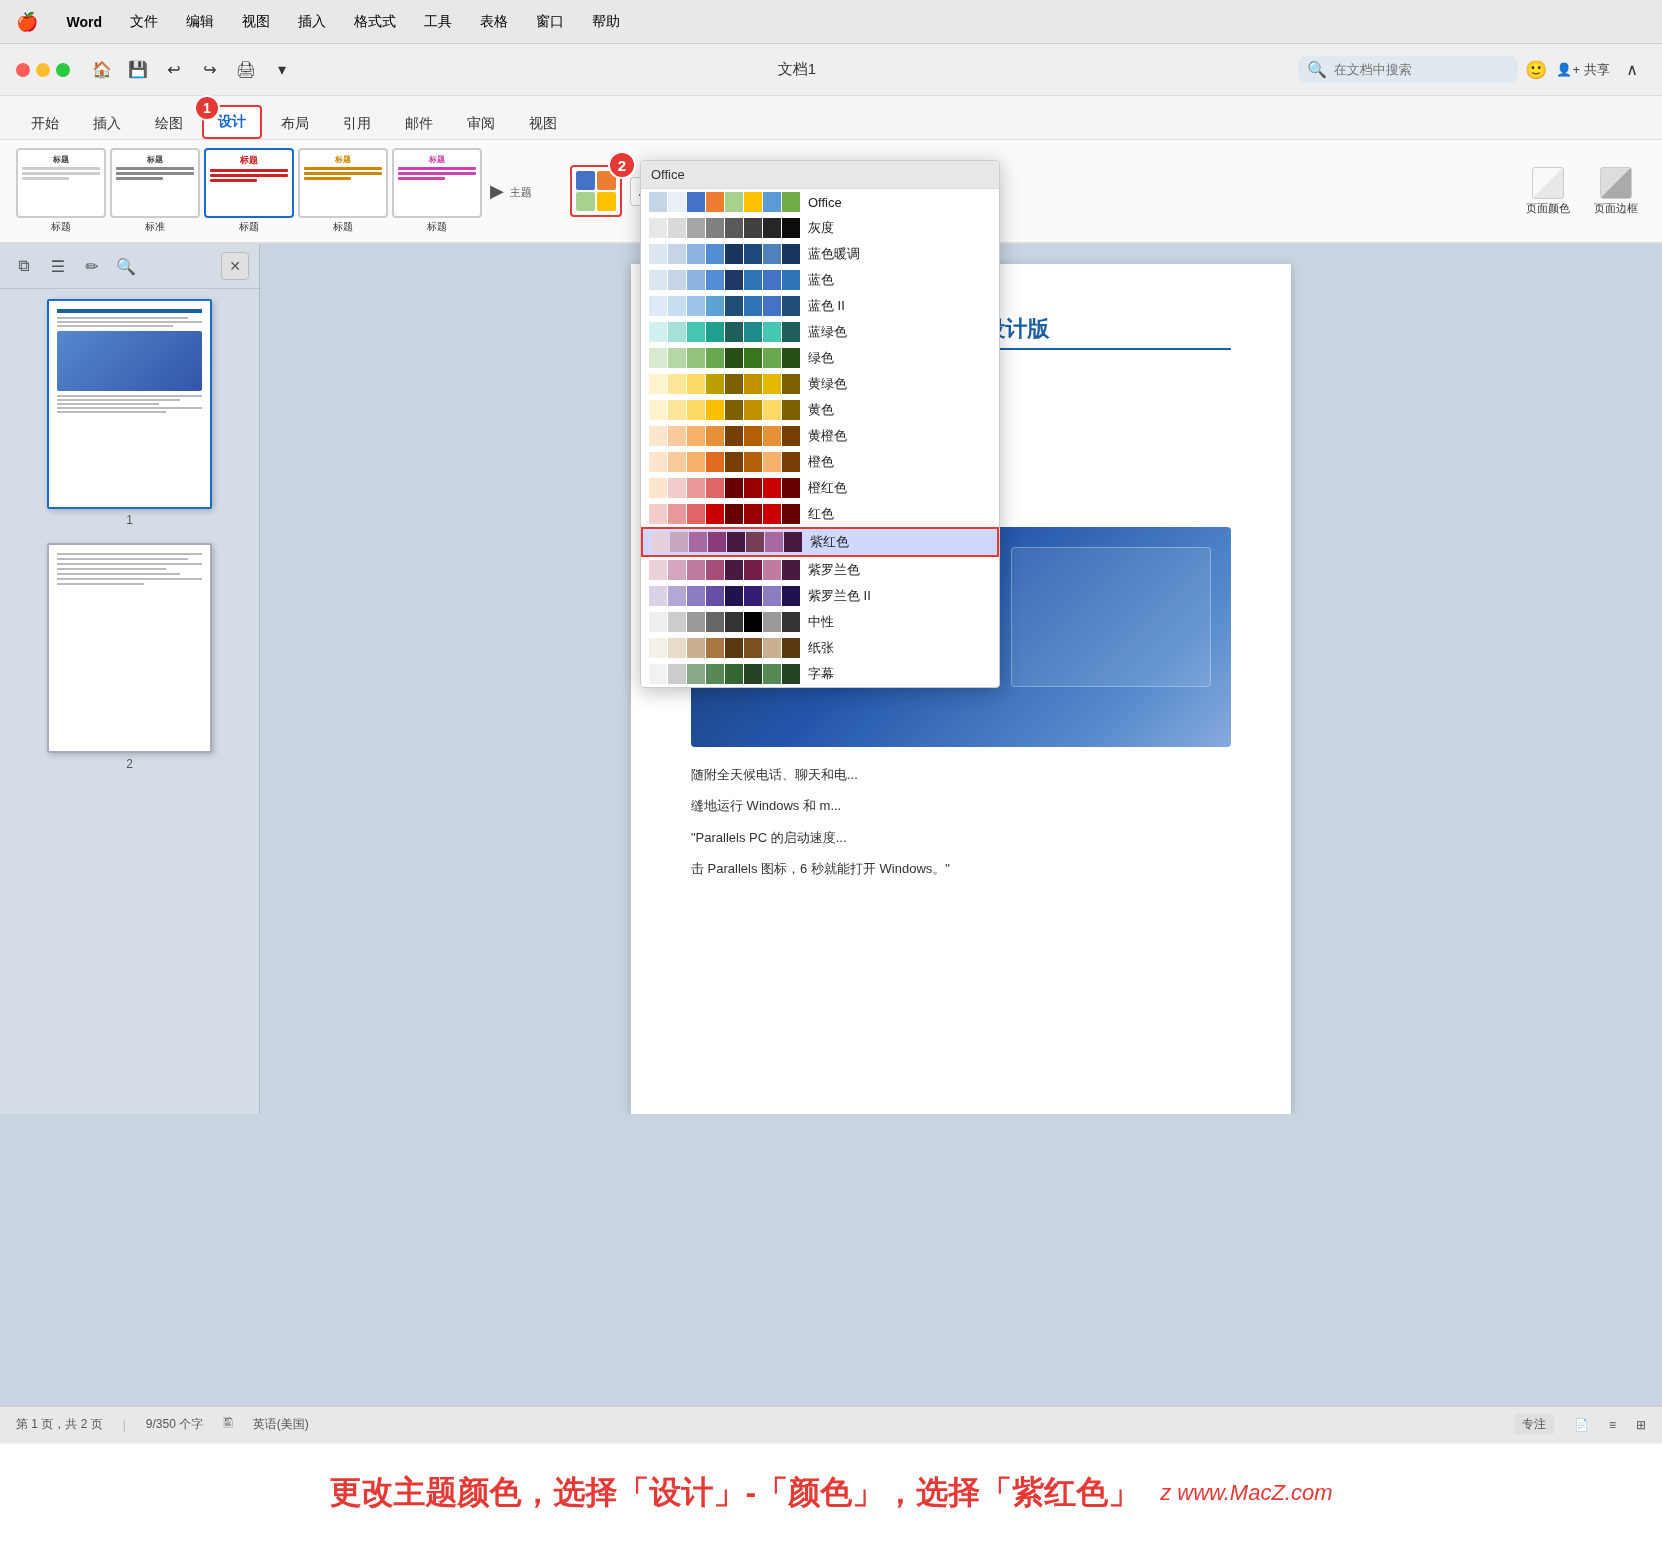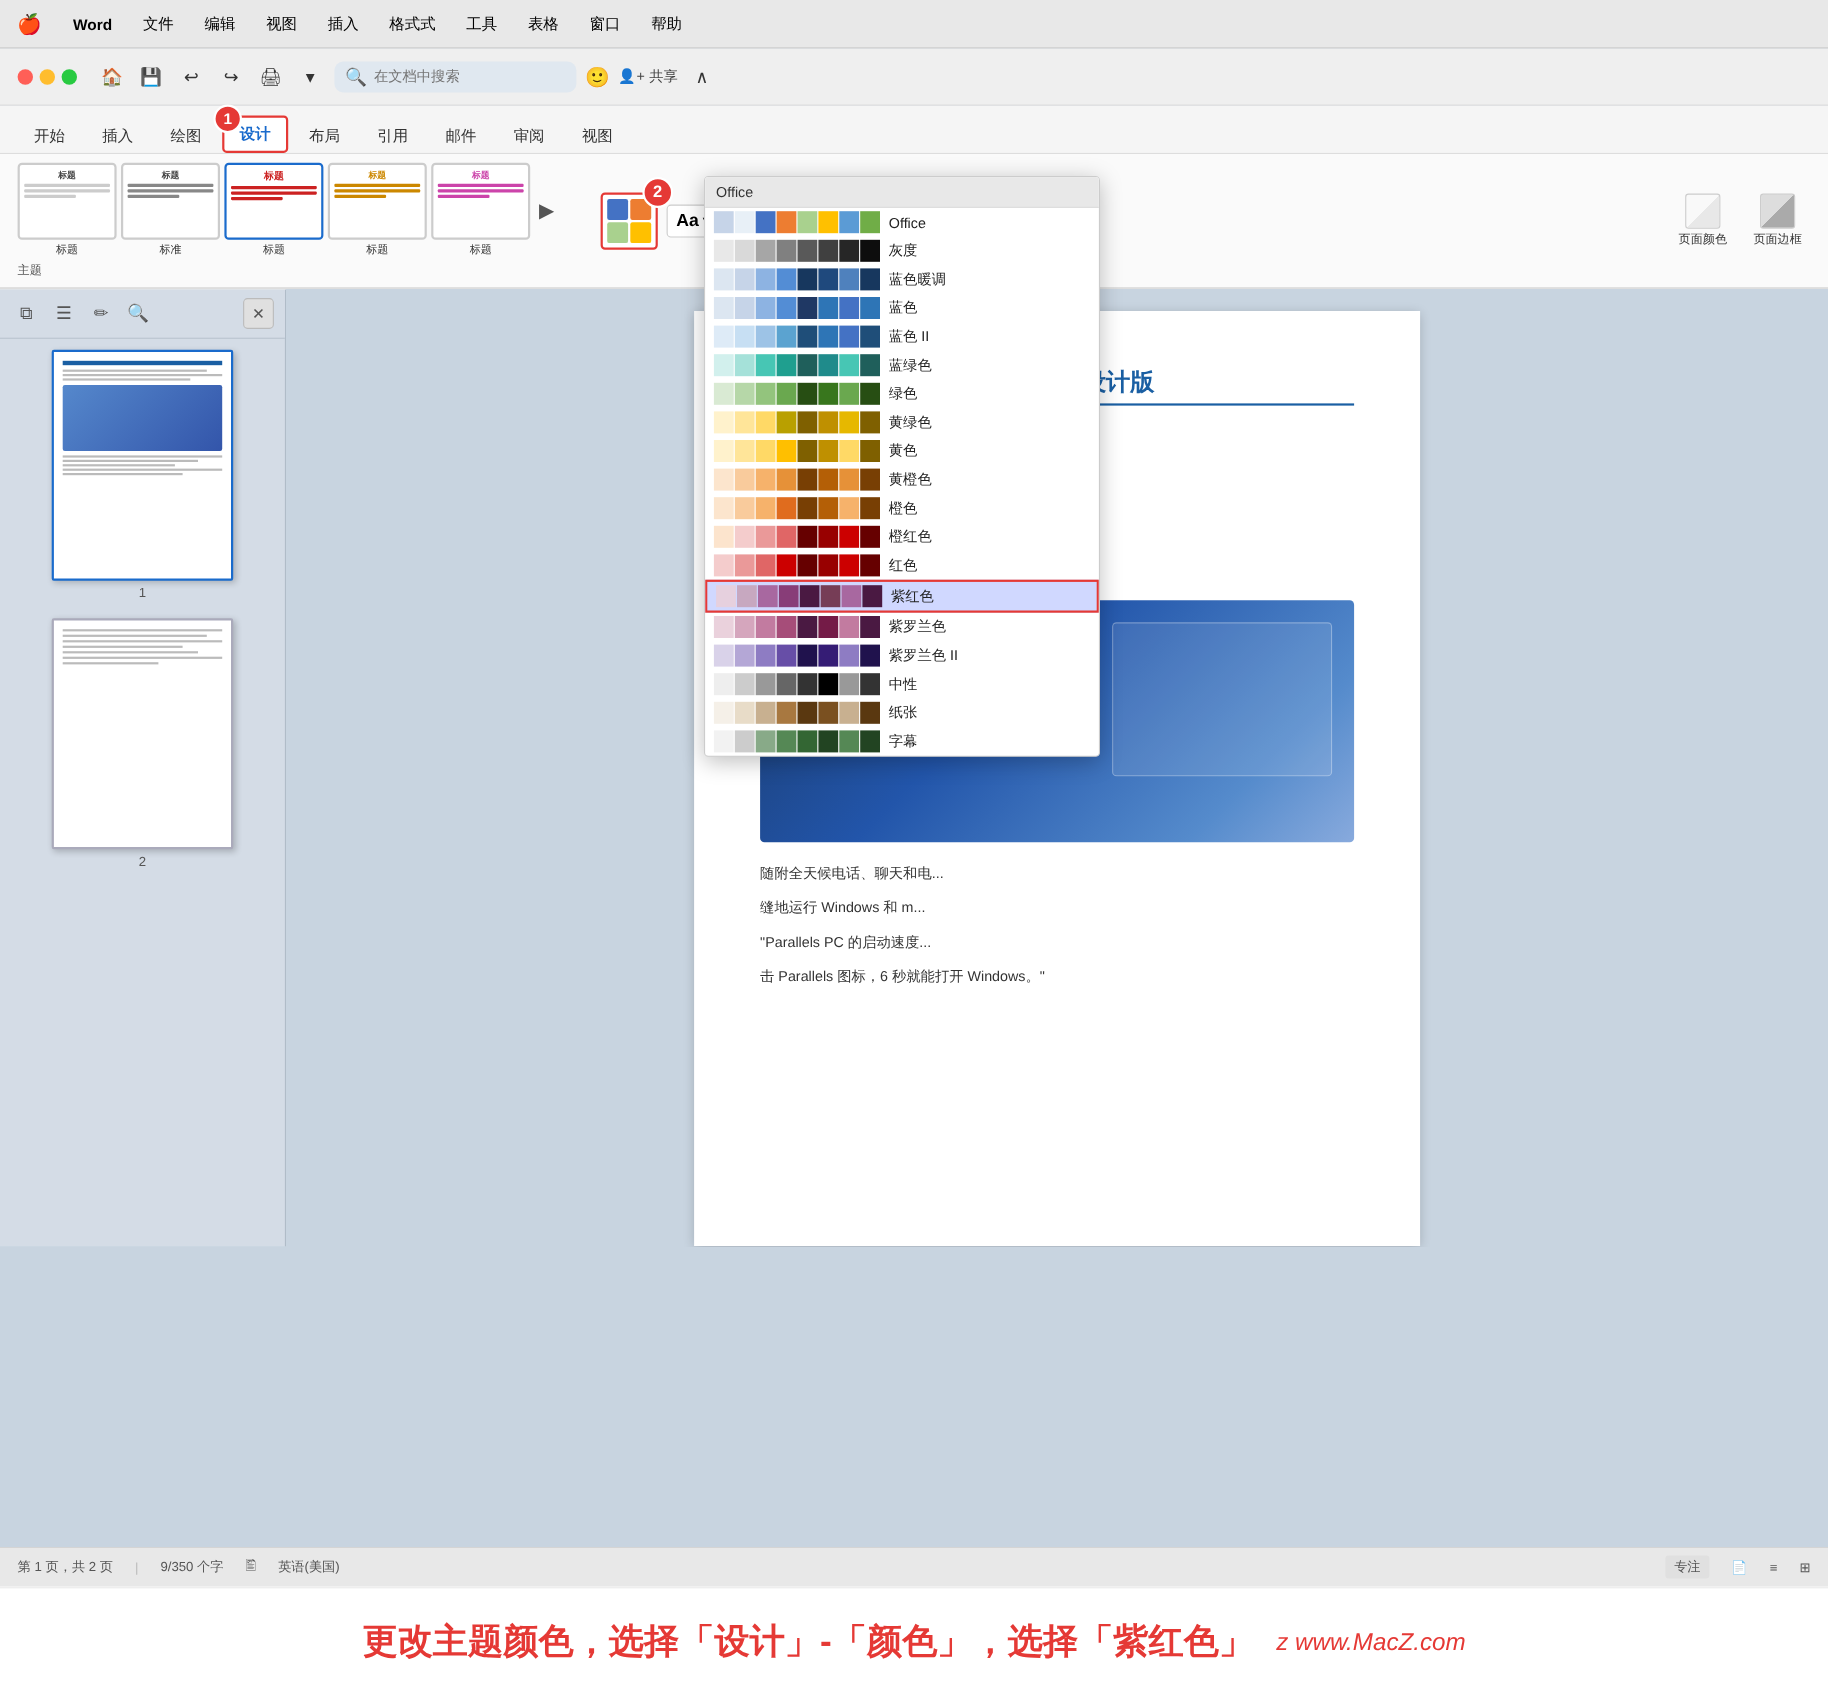--- a/index.html
+++ b/index.html
@@ -559,20 +559,21 @@
     <div class="traffic-light tl-yellow"></div>
     <div class="traffic-light tl-green"></div>
   </div>
   <div class="toolbar-icon">🏠</div>
   <div class="toolbar-icon">💾</div>
   <div class="toolbar-icon">↩</div>
   <div class="toolbar-icon">↪</div>
   <div class="toolbar-icon">🖨</div>
   <div class="toolbar-icon">▾</div>
 
+  <div class="doc-title">文档1</div>
 
   <div class="search-bar">
     <span>🔍</span>
     <input type="text" placeholder="在文档中搜索" style="">
   </div>
   <span class="smiley">🙂</span>
   <button class="share-btn">
     <span>👤+</span>
     <span> 共享</span>
   </button>
@@ -589,21 +590,21 @@
   </div>
   <div class="ribbon-tab">布局</div>
   <div class="ribbon-tab">引用</div>
   <div class="ribbon-tab">邮件</div>
   <div class="ribbon-tab">审阅</div>
   <div class="ribbon-tab">视图</div>
 </div>
 
 <div class="ribbon-content">
 
-  <div style="display:flex; flex-direction:column; gap:2px;">
+  <div style="display:flex; align-items:center; gap:2px;">
     <div class="theme-area">
 
       <div style="display:flex; flex-direction:column; align-items:center;">
         <div class="theme-thumb">
           <div class="thumb-title">标题</div>
           <div class="thumb-lines">
             <div class="thumb-line"></div>
             <div class="thumb-line"></div>
             <div class="thumb-line short"></div>
           </div>

